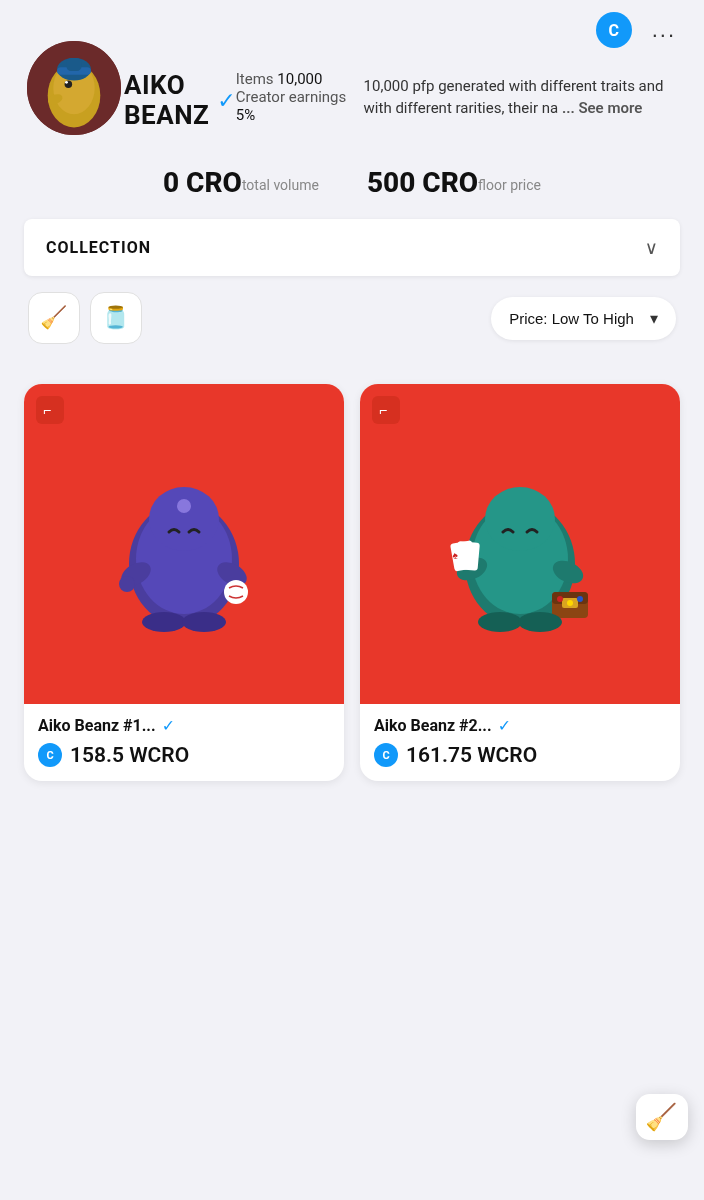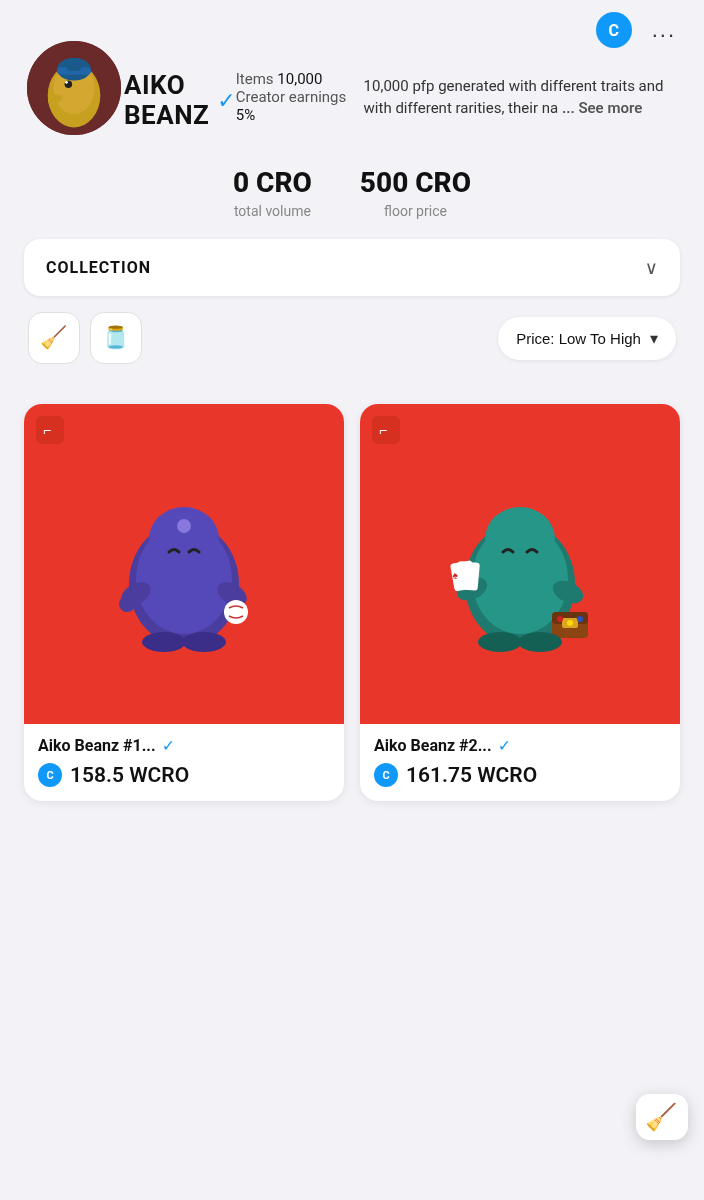--- a/index.html
+++ b/index.html
@@ -125,21 +125,21 @@
       display: flex;
       justify-content: center;
       gap: 48px;
       margin-top: 28px;
       width: 100%;
       padding: 0 24px;
     }
 
     .stat-item {
       display: flex;
-      flex-direction: column;
+      flex-direction: row;
       align-items: center;
     }
 
     .stat-value {
       font-size: 28px;
       font-weight: 800;
       color: #111;
     }
 
     .stat-label {
@@ -148,21 +148,21 @@
       margin-top: 4px;
     }
 
     .filter-section {
       width: 100%;
       padding: 20px 24px 0 24px;
     }
 
     .collection-dropdown {
       background: white;
-      border-radius: 16px;
+      border-radius: 8px;
       padding: 18px 22px;
       display: flex;
       align-items: center;
       justify-content: space-between;
       cursor: pointer;
       box-shadow: 0 1px 4px rgba(0,0,0,0.08);
     }
 
     .collection-dropdown-label {
       font-size: 16px;
@@ -201,21 +201,21 @@
       cursor: pointer;
       font-size: 22px;
     }
 
     .sort-dropdown {
       background: white;
       border-radius: 22px;
       padding: 12px 18px;
       display: flex;
       align-items: center;
-      gap: 9px;
+      gap: 16px;
       cursor: pointer;
       font-size: 15px;
       font-weight: 500;
       color: #111;
       box-shadow: 0 1px 4px rgba(0,0,0,0.08);
       border: none;
     }
 
     .sort-chevron {
       font-size: 16px;

